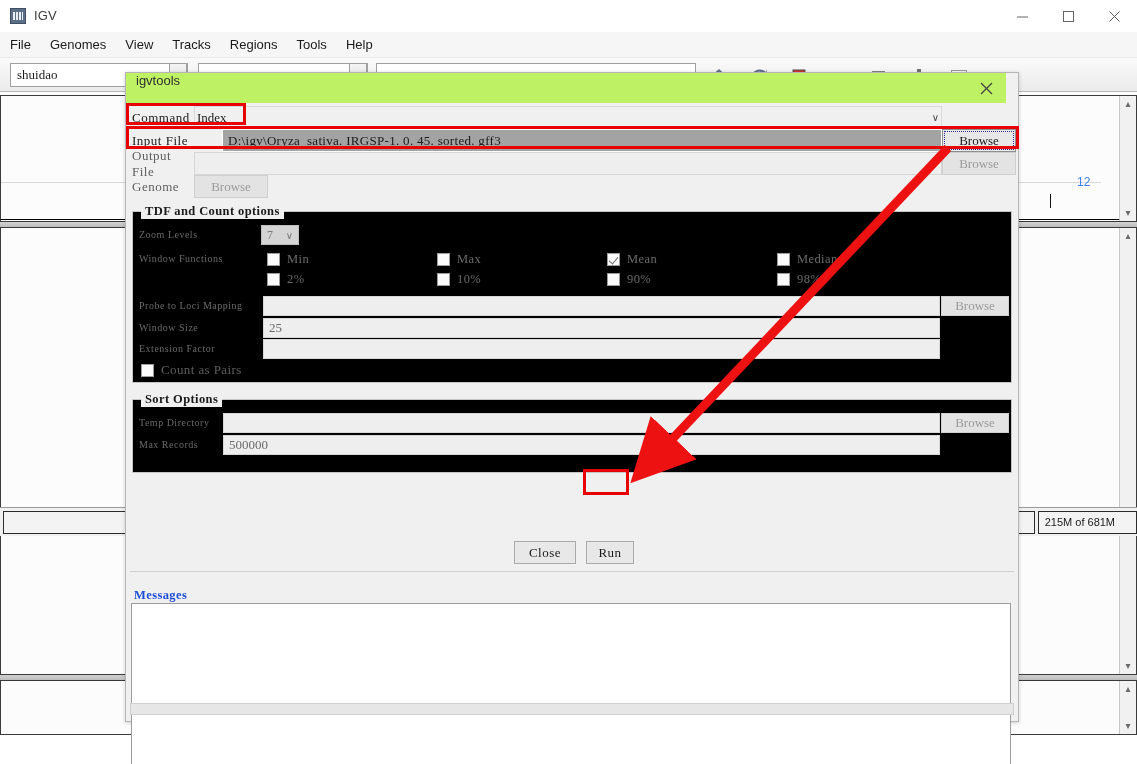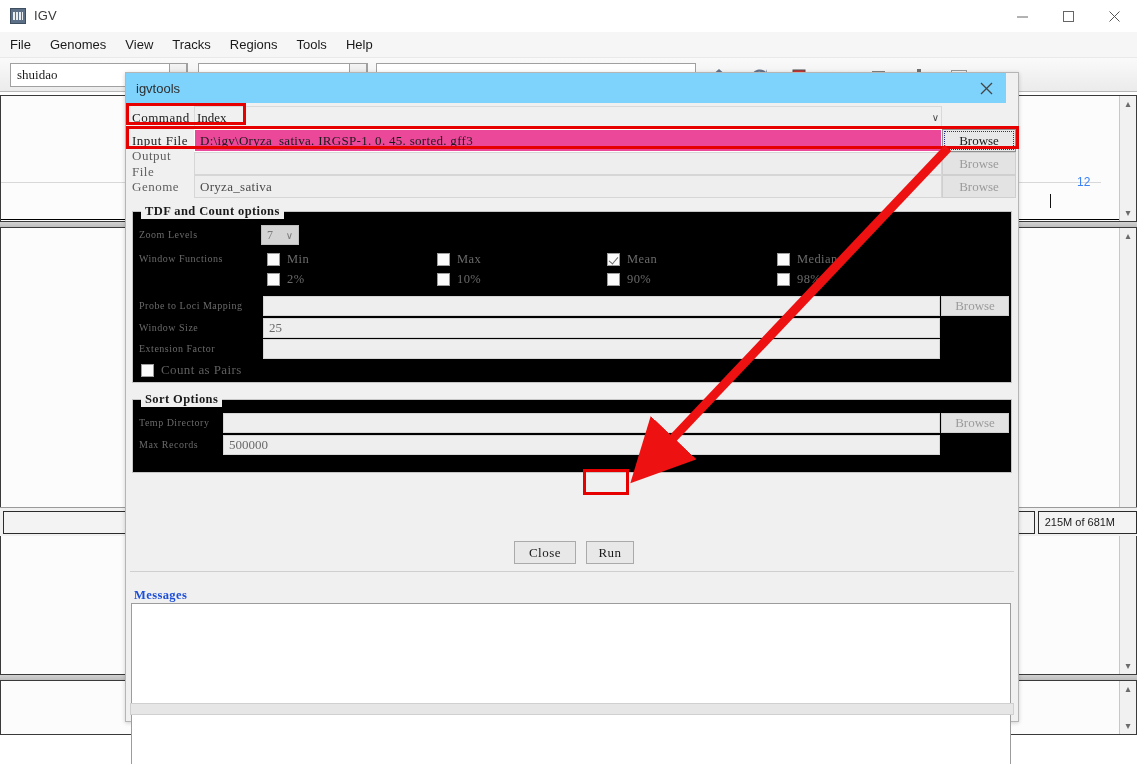--- a/index.html
+++ b/index.html
@@ -151,22 +151,22 @@
   
   .dialog {
     position: absolute; left: 125px; top: 72px;
     width: 894px; height: 650px;
     background: #f0f0f0;
     border: 1px solid #b5b5b5;
     box-shadow: 0 1px 4px rgba(0,0,0,0.18);
   }
   .dlg-titlebar {
     position: absolute; left: 0; top: 0; right: 12px; height: 30px;
-    background: #7dd3fc;
-    display: flex; align-items: center;
+    background: #bef264;
+    display: flex; 
   }
   .dlg-title {
     font-size: 13px; color: #2f2f2f; margin-left: 10px;
   }
   .dlg-close {
     position: absolute; right: 8px; top: 3px;
     width: 24px; height: 24px;
     display: flex; align-items: center; justify-content: center;
   }
   .dlg-body {
@@ -192,21 +192,21 @@
   .row-label.dark { color: #1a1a1a; }
   .field {
     flex: 1 1 auto; background: #eeeeee;
     border: 1px solid #d6d6d6;
     display: flex; align-items: center;
     font-family: "Liberation Serif", serif;
     font-size: 13px; color: #4a4a4a;
     padding-left: 5px;
     letter-spacing: 0.3px;
   }
-  .field.white { background: #ec4899; color: #1a1a1a; border-color:#ffffff; }
+  .field.white { background: #a3a3a3; color: #1a1a1a; border-color:#ffffff;margin-left:28px; }
   .browse {
     flex: 0 0 74px; background: #e3e3e3; border: 1px solid #cfcfcf;
     display: flex; align-items: center; justify-content: center;
     font-family: "Liberation Serif", serif; font-size: 13px; color: #9b9b9b;
   }
   .browse.enabled {
     color: #1a1a1a; background: #e8e8e8;
     border: 1px solid #8e8e8e;
     outline: 1px dotted #2b2b90; outline-offset: -3px;
   }
@@ -466,21 +466,20 @@
       </div>
 
       <div class="row" style="top:49px;">
         <div class="row-label">Output File</div>
         <div class="field"></div>
         <div class="browse">Browse</div>
       </div>
 
       <div class="row" style="top:72px;">
         <div class="row-label">Genome</div>
-        <div class="field">Oryza_sativa</div>
         <div class="browse">Browse</div>
       </div>
 
       <div class="groupbox" style="left:6px; top:108px; width:880px; height:172px;">
         <div class="group-title">TDF and Count options</div>
 
         <div class="glabel" style="left:6px; top:17px;">Zoom Levels</div>
         <div class="zoomcombo" style="left:128px; top:13px; width:38px; height:20px;">
           <span>7</span>
           <span style="font-size:10px;">∨</span>

